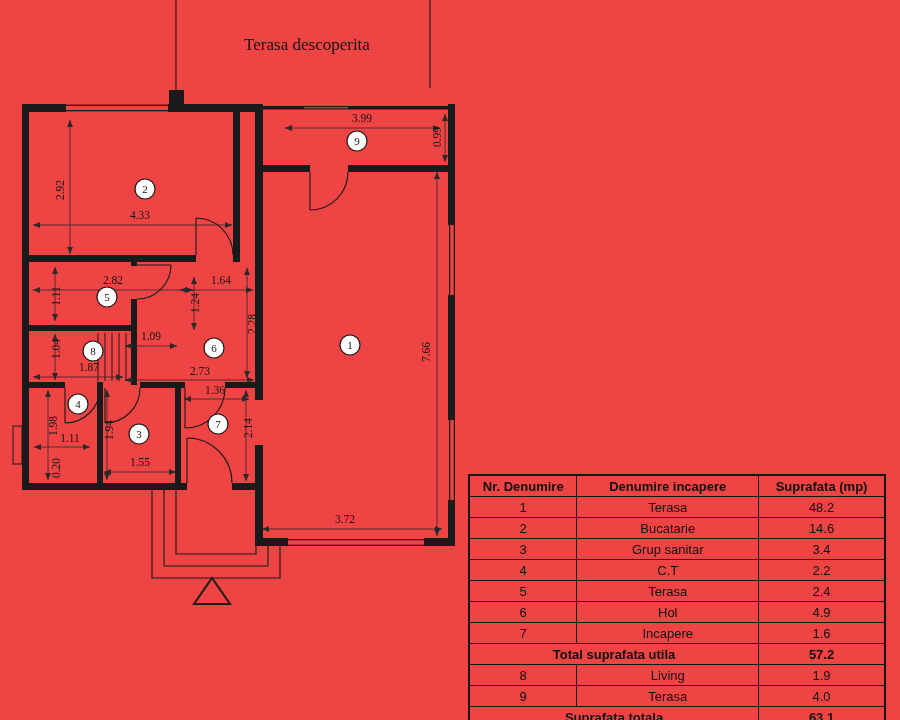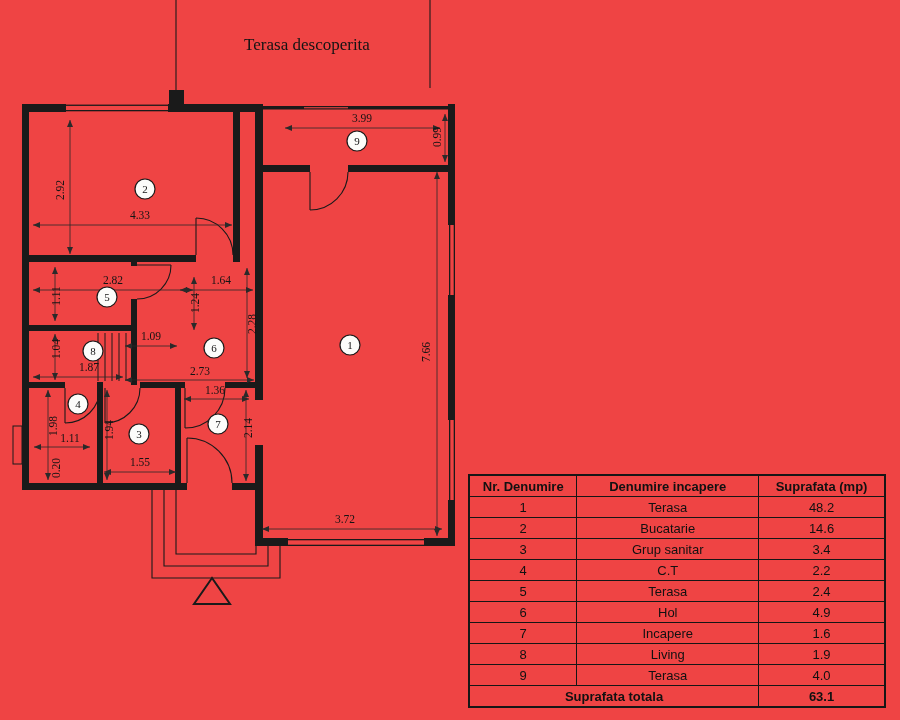--- a/index.html
+++ b/index.html
@@ -238,20 +238,24 @@
           <td class="c1">6</td>
           <td class="c2">Hol</td>
           <td class="c3">4.9</td>
         </tr>
         <tr>
           <td class="c1">7</td>
           <td class="c2">Incapere</td>
           <td class="c3">1.6</td>
         </tr>
         <tr>
+          <td class="left bold" colspan="2">Total suprafata utila</td>
+          <td class="c3 bold">57.2</td>
+        </tr>
+        <tr>
           <td class="c1">8</td>
           <td class="c2">Living</td>
           <td class="c3">1.9</td>
         </tr>
         <tr>
           <td class="c1">9</td>
           <td class="c2">Terasa</td>
           <td class="c3">4.0</td>
         </tr>
         <tr>

